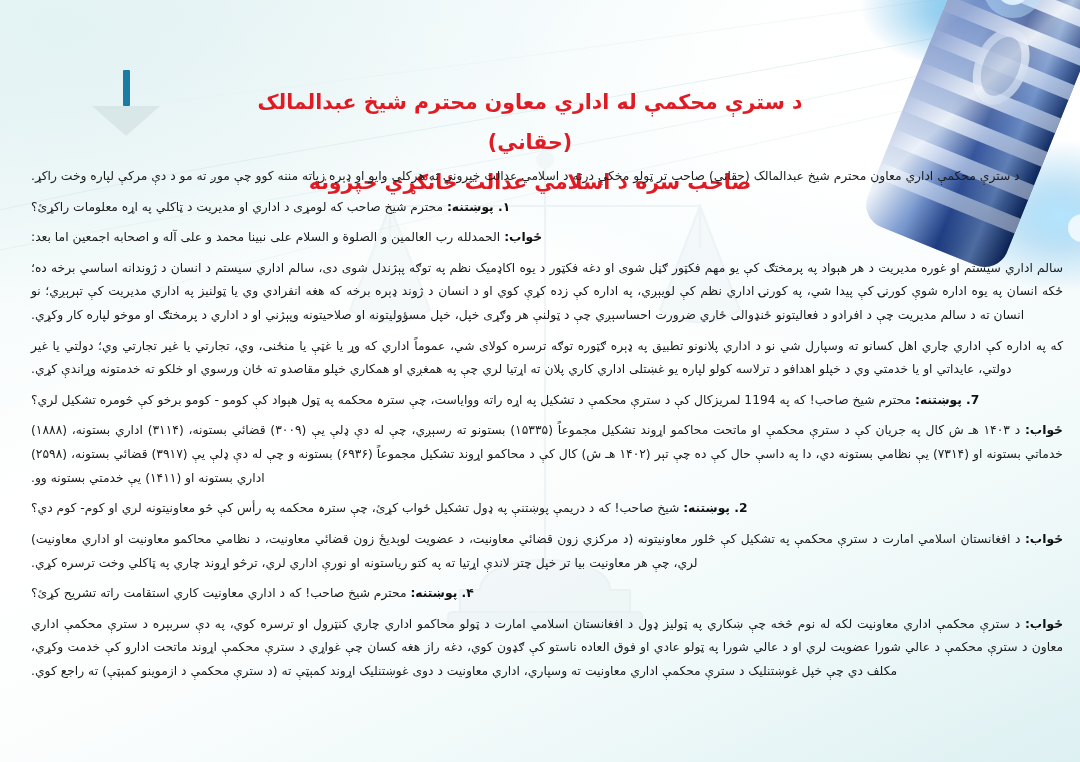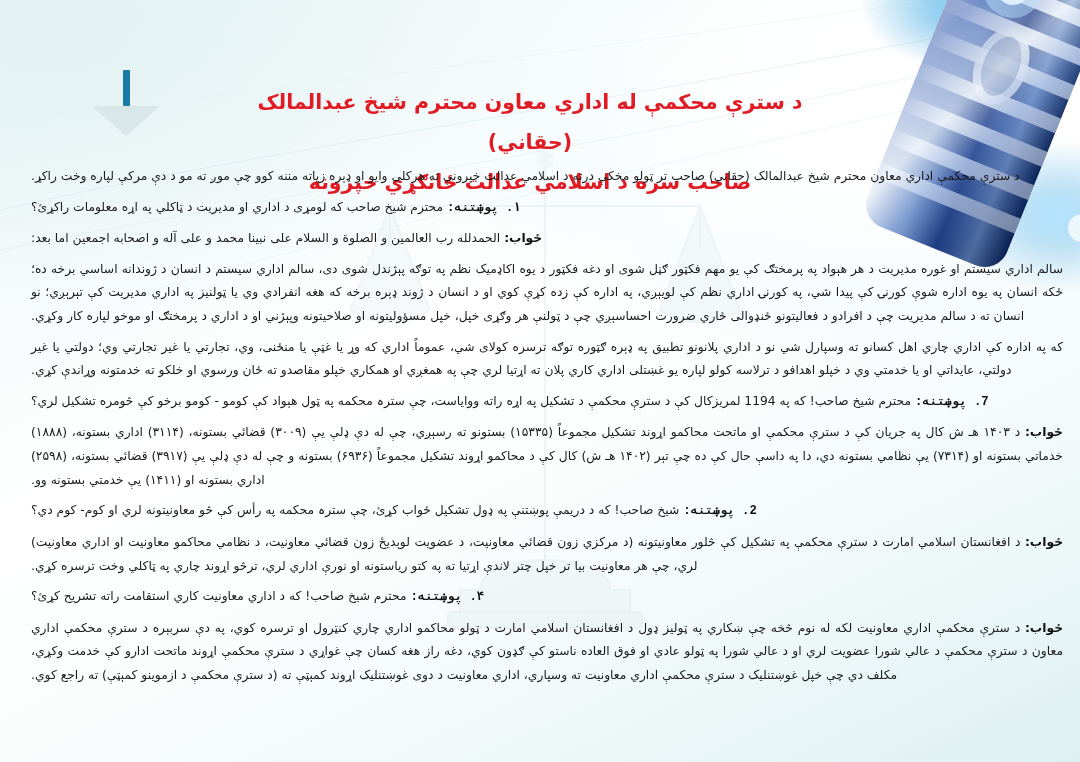--- a/index.html
+++ b/index.html
@@ -64,21 +64,21 @@
 
   .body-area{
     position:absolute;left:18px;right:17px;top:165px;
     direction:rtl;text-align:justify;
     color:#1b1b1b;
     font-size:12.3px;
     line-height:1.92;
     margin-left:13px;
   }
   p.para{margin:0 0 7px 0;text-align:justify;text-align-last:left;}
-  .qlabel{font-weight:bold;color:#111;font-family:Liberation Mono, monospace;}
+  .qlabel{font-weight:bold;color:#111;}
   .alabel{font-weight:bold;color:#111;}
   .lead{margin-bottom:9px;}
 </style>
 </head>
 <body>
 
 <div id="page">
 
   <div class="bg-layer">
 

